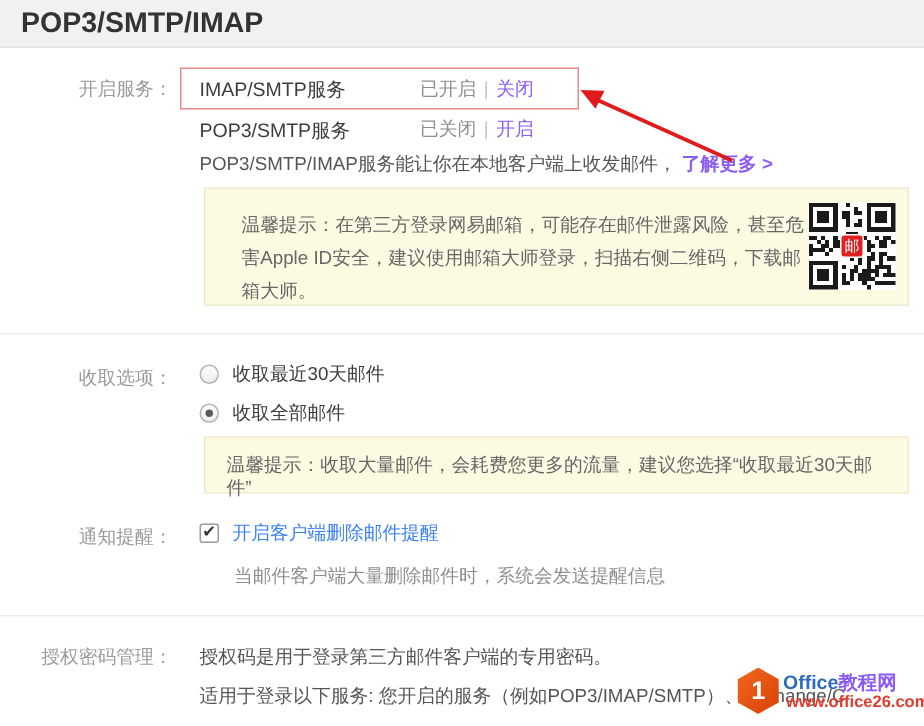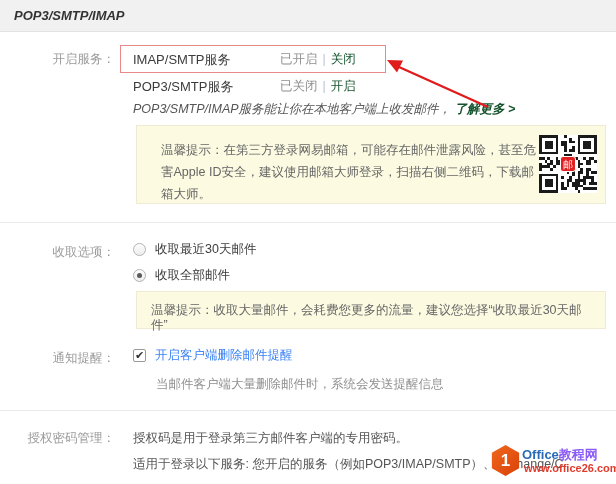--- a/index.html
+++ b/index.html
@@ -3,29 +3,29 @@
 <meta charset="utf-8">
 <style>
   html,body{margin:0;padding:0;}
   body{
     width:616px;height:484px;background:#fff;overflow:hidden;position:relative;
     font-family:"Liberation Sans","DejaVu Sans",sans-serif;font-size:12.5px;color:#555;
   }
   .header{
     height:32px;background:#f1f1f1;border-bottom:1px solid #e2e2e2;
     display:flex;align-items:center;padding-left:14px;box-sizing:border-box;
-    font-weight:bold;font-size:13px;color:#333;font-style:italic;
+    font-weight:bold;font-size:19px;color:#333;
   }
   .content{position:relative;width:616px;height:451px;}
-  .abs{position:absolute;font-style:italic;}
+  .abs{position:absolute;}
   .sec-label{position:absolute;left:0;width:115px;text-align:right;color:#9b9b9b;}
   .svc-name{position:absolute;color:#3c3c3c;font-size:13px;}
   .svc-status{position:absolute;color:#8f8f8f;}
   .svc-status .sep{color:#b9c2d6;margin:0 5px;}
-  a.link{color:#14532d;text-decoration:none;cursor:pointer;}
+  a.link{color:#8b5cf6;text-decoration:none;cursor:pointer;}
   .learn-more{color:#2d5bb8;font-weight:bold;}
   .redbox{
     position:absolute;left:120px;top:13px;width:264px;height:26px;
     border:1px solid #e98a8a;background:transparent;
   }
   .tipbox{
     position:absolute;left:136px;width:470px;box-sizing:border-box;
     background:#fcfbe2;border:1px solid #efead1;color:#666;
   }
   .tip1{top:93px;height:79px;padding:13px 24px;}

